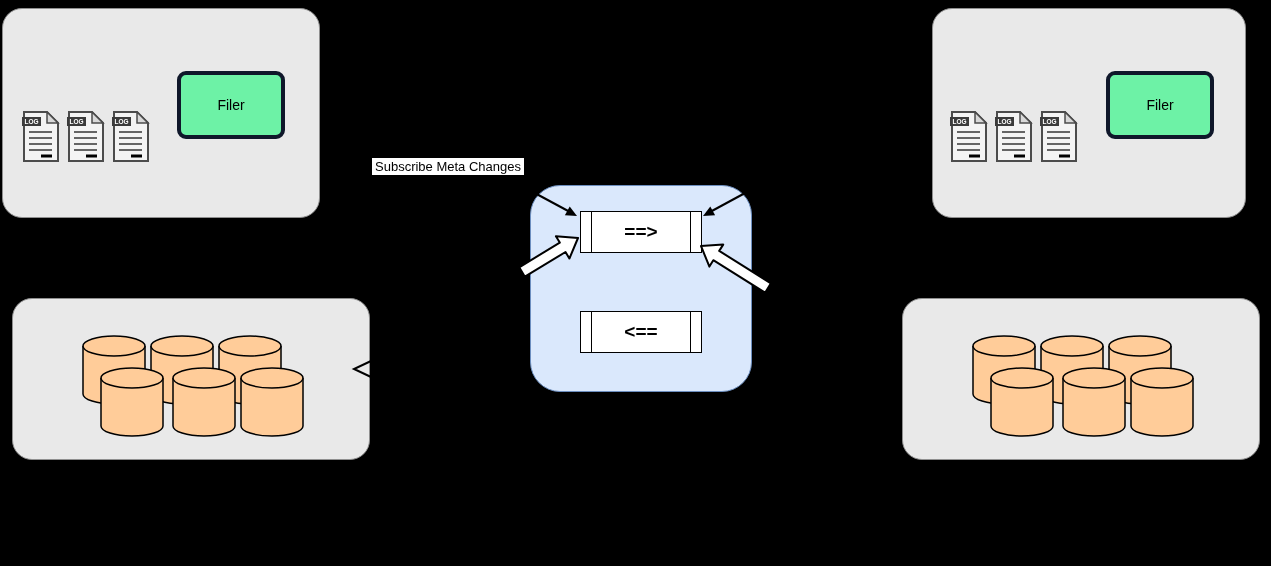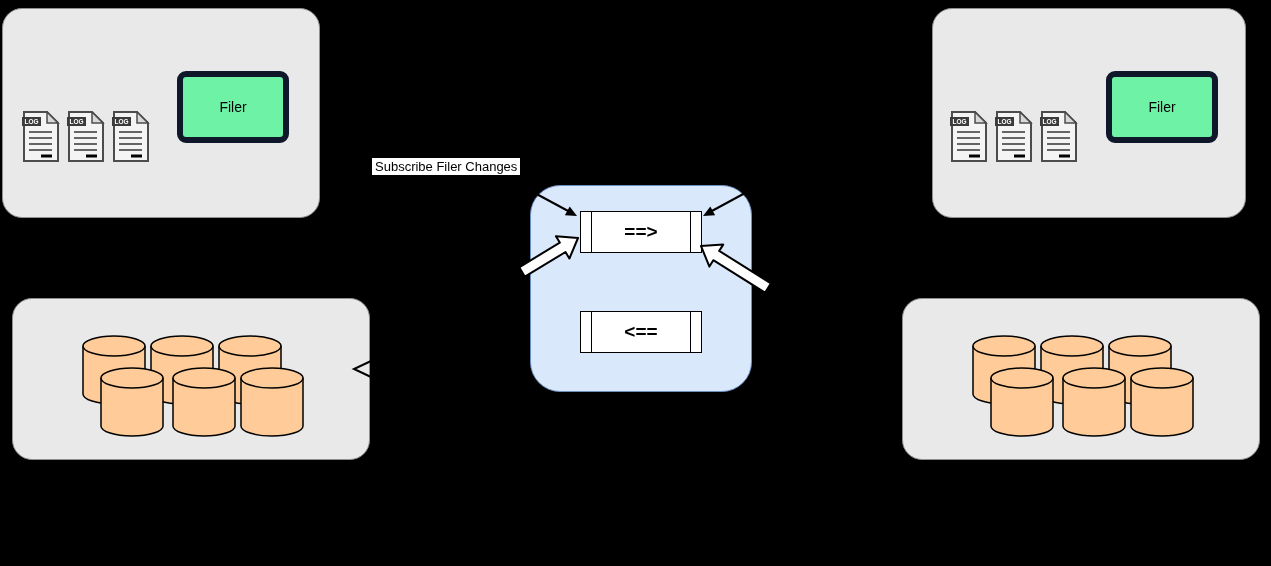--- a/index.html
+++ b/index.html
@@ -4,21 +4,21 @@
 <style>
   html,body{margin:0;padding:0;background:#000;}
   .stage{position:relative;width:1271px;height:566px;background:#000;overflow:hidden;
          font-family:"Liberation Sans",sans-serif;}
   .panel{position:absolute;background:#e9e9e9;border:1px solid #8f8f8f;border-radius:20px;}
   #panel-filer-left{left:2px;top:8px;width:316px;height:208px;}
   #panel-filer-right{left:932px;top:8px;width:312px;height:208px;}
   #panel-vol-left{left:12px;top:298px;width:356px;height:160px;}
   #panel-vol-right{left:902px;top:298px;width:356px;height:160px;}
 
-  .filer-btn{position:absolute;width:100px;height:60px;background:#6df2a6;border:6px solid #0f172a;
+  .filer-btn{position:absolute;width:100px;height:60px;background:#6df2a6;border:4px solid #0f172a;
              border-radius:9px;display:flex;align-items:center;justify-content:center;
              font-size:14px;color:#000;}
   #panel-filer-left .filer-btn{left:174px;top:62px;}
   #panel-filer-right .filer-btn{left:173px;top:62px;}
 
   .docs{position:absolute;left:18px;top:102px;width:140px;height:54px;}
   #panel-filer-right .docs{left:16px;}
   .doc{position:absolute;top:0;}
   .doc:nth-of-type(1){left:0;}
   .doc:nth-of-type(2){left:45px;}
@@ -203,21 +203,21 @@
       <span>==&gt;</span>
       <div class="belt-bar right"></div>
     </div>
     <div class="belt" id="belt-backward">
       <div class="belt-bar left"></div>
       <span>&lt;==</span>
       <div class="belt-bar right"></div>
     </div>
   </div>
 
-  <div class="note">Subscribe Filer Changes</div>
+  <div class="note">Subscribe Meta Changes</div>
 
   <svg class="overlay" width="1271" height="566" viewBox="0 0 1271 566">
     <g>
       <line class="thin-arrow" x1="518" y1="184" x2="570" y2="212"></line>
       <polygon class="arrow-head" points="577,216 564.9,215.2 569.7,206.4"></polygon>
     </g>
     <g>
       <line class="thin-arrow" x1="758" y1="186" x2="710" y2="212"></line>
       <polygon class="arrow-head" points="703,216 710.3,206.4 715.1,215.2"></polygon>
     </g>

